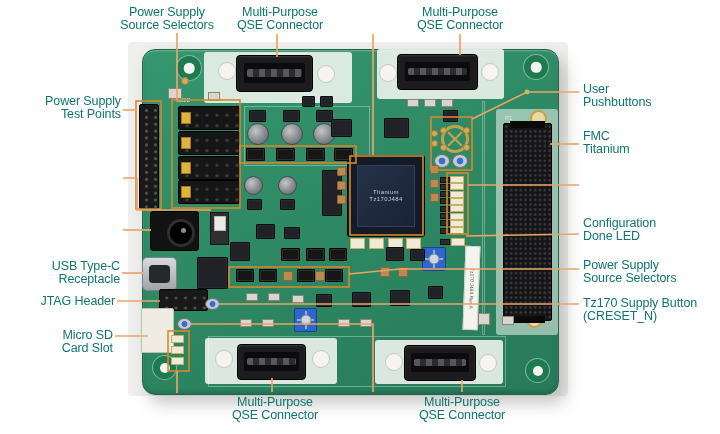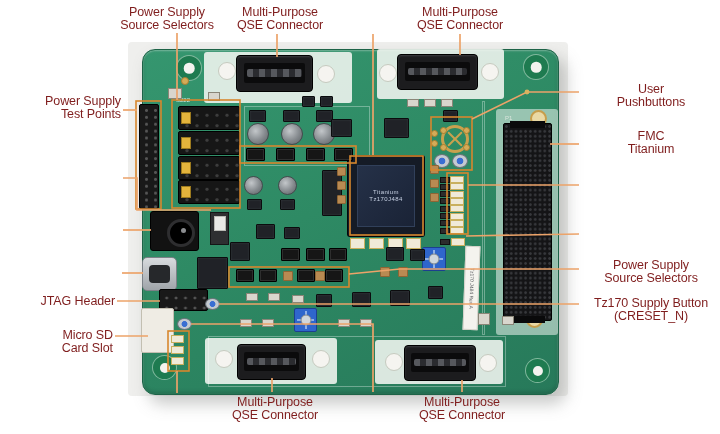--- a/index.html
+++ b/index.html
@@ -69,24 +69,24 @@
   #jack{background:#121212;border-radius:3px;border:1px solid #000;}
   #jack .o{position:absolute;right:3px;top:7px;width:22px;height:22px;border-radius:50%;
        background:#000;border:3px solid #2e2e30;}
   #jack .p{position:absolute;right:12px;top:16px;width:5px;height:5px;border-radius:50%;background:#8b8d90;}
   #pwrsw{background:#2e2f31;border:1px solid #141516;}
   #pwrsw i{position:absolute;left:3px;top:3px;width:10px;height:13px;background:#e9e9e6;border:1px solid #b9b9b4;}
   #sticker{background:#f4f3ee;border:1px solid #d2d1c8;transform:rotate(2deg);
        color:#5a5c60;font-size:5px;line-height:12px;writing-mode:vertical-rl;text-align:center;}
   .btext{color:#d9e5dc;font-size:6px;line-height:6px;}
   
-  .label{color:#7f1d1d;font-size:12.5px;line-height:12.6px;white-space:pre-line;letter-spacing:-0.1px;}
+  .label{color:#0f766e;font-size:12.5px;line-height:12.6px;white-space:pre-line;letter-spacing:-0.1px;}
   .label.c{text-align:center;width:140px;}
   .label.r{text-align:right;width:120px;}
-  .label.l{text-align:center;width:136px;}
+  .label.l{text-align:left;width:136px;}
   #ann{left:0;top:0;pointer-events:none;}
 </style>
 </head>
 <body>
 
 <div id="stage">
 
   <div id="photo-bg" class="abs"></div>
 
   <div id="pcb" class="abs">
@@ -315,28 +315,32 @@
 
   <div class="abs label c" style="left:97px;top:6px">Power Supply
 Source Selectors</div>
   <div class="abs label c" style="left:210px;top:6px">Multi-Purpose
 QSE Connector</div>
   <div class="abs label c" style="left:390px;top:6px">Multi-Purpose
 QSE Connector</div>
 
   <div class="abs label r" style="left:1px;top:95px">Power Supply
 Test Points</div>
+  <div class="abs label r" style="left:0px;top:260px">USB Type-C
+Receptacle</div>
   <div class="abs label r" style="left:-5px;top:295px">JTAG Header</div>
   <div class="abs label r" style="left:-7px;top:329px">Micro SD
 Card Slot</div>
 
   <div class="abs label l" style="left:583px;top:83px">User
 Pushbuttons</div>
   <div class="abs label l" style="left:583px;top:130px">FMC
 Titanium</div>
+  <div class="abs label l" style="left:583px;top:217px">Configuration
+Done LED</div>
   <div class="abs label l" style="left:583px;top:259px">Power Supply
 Source Selectors</div>
   <div class="abs label l" style="left:583px;top:297px">Tz170 Supply Button
 (CRESET_N)</div>
 
   <div class="abs label c" style="left:205px;top:396px">Multi-Purpose
 QSE Connector</div>
   <div class="abs label c" style="left:392px;top:396px">Multi-Purpose
 QSE Connector</div>
 </div>

